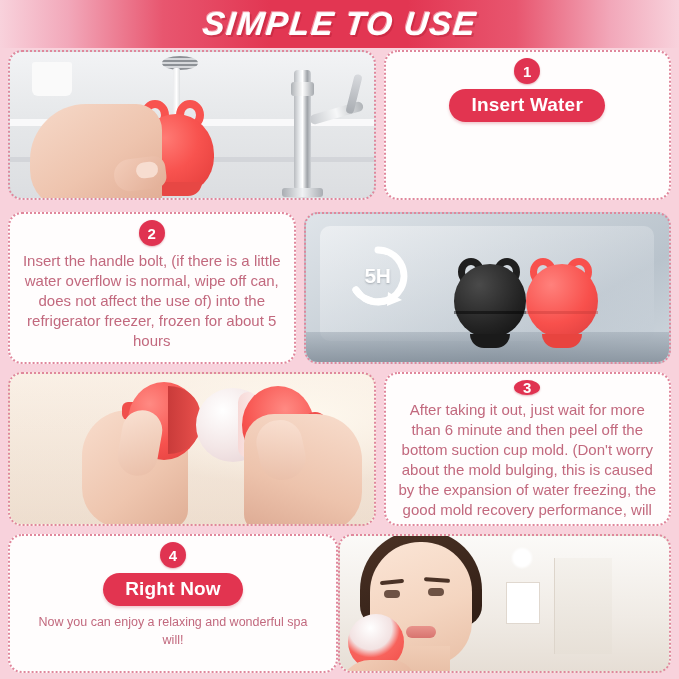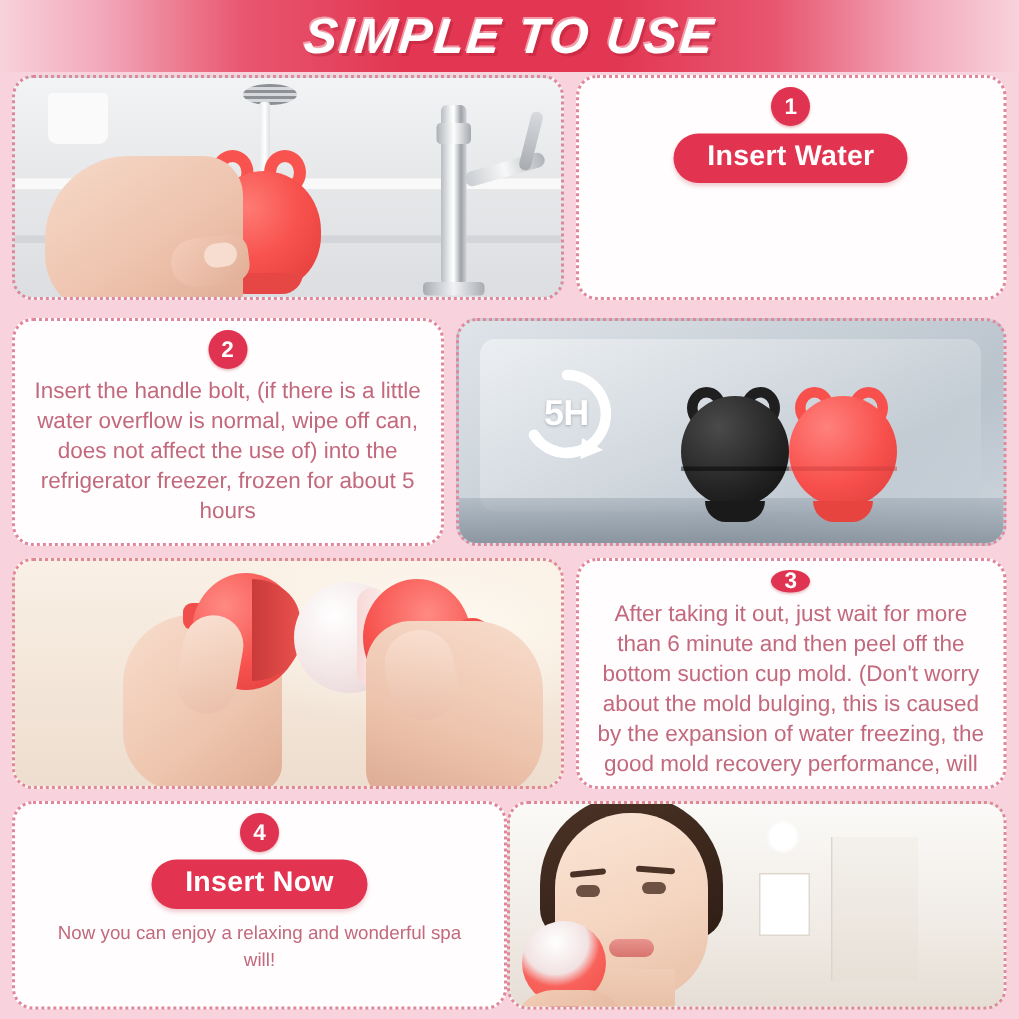--- a/index.html
+++ b/index.html
@@ -167,21 +167,21 @@
   .ph2 .floor {
     position: absolute; left: 0; bottom: 0; width: 100%; height: 20%;
     background: linear-gradient(to bottom, rgba(155,166,177,.5), rgba(120,132,144,.75));
   }
   .ph2 .icon5h {
     position: absolute; left: 38px; top: 28px; width: 68px; height: 68px;
   }
   .ph2 .icon-label {
     position: absolute; left: 0; top: 0; width: 68px; height: 68px;
     display: flex; align-items: center; justify-content: center;
-    color: #ffffff; font-size: 24px; font-weight: bold; letter-spacing: -.5px;
+    color: #ffffff; font-size: 21px; font-weight: bold; letter-spacing: -.5px;
     text-shadow: 0 1px 2px rgba(60,70,80,.35);
   }
   .mold { position: absolute; bottom: 14px; }
   .mold .body {
     position: absolute; bottom: 10px; width: 72px; height: 74px; border-radius: 50%;
   }
   .mold .seam {
     position: absolute; bottom: 34px; width: 72px; height: 3px; opacity: .45;
   }
   .mold .cap {
@@ -415,21 +415,21 @@
     </div>
     <div class="panel text-panel p-right" style="width:291px;height:154px;margin-left:8px;">
       <div class="num-badge">3</div>
       <div class="desc tight">After taking it out, just wait for more than 6 minute and then peel off the bottom suction cup mold. (Don't worry about the mold bulging, this is caused by the expansion of water freezing, the good mold recovery performance, will not affect the next use.)</div>
     </div>
   </div>
 
   <div class="row row-4">
     <div class="panel text-panel p-left" style="width:330px;height:139px;">
       <div class="num-badge">4</div>
-      <div class="pill">Insert Now</div>
+      <div class="pill">Right Now</div>
       <div class="desc">Now you can enjoy a relaxing and wonderful spa will!</div>
     </div>
     <div class="panel photo-panel ph4 p-right" style="width:333px;height:139px;margin-left:0px;">
       <div class="room"></div>
       <div class="lamp"></div>
       <div class="frame"></div>
       <div class="door"></div>
       <div class="hair"></div>
       <div class="face"></div>
       <div class="neck"></div>

